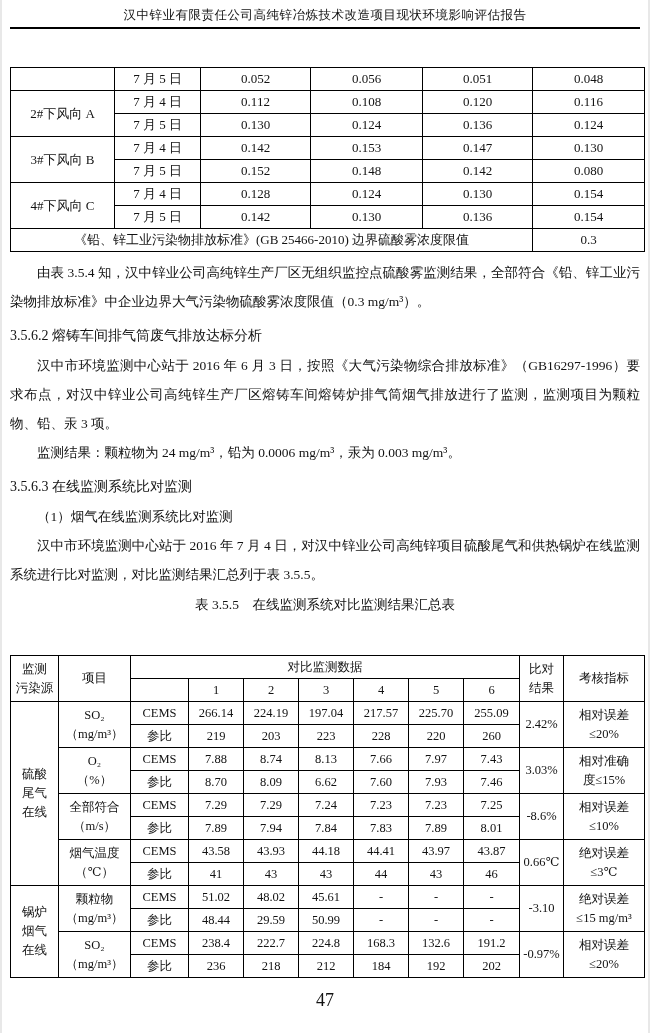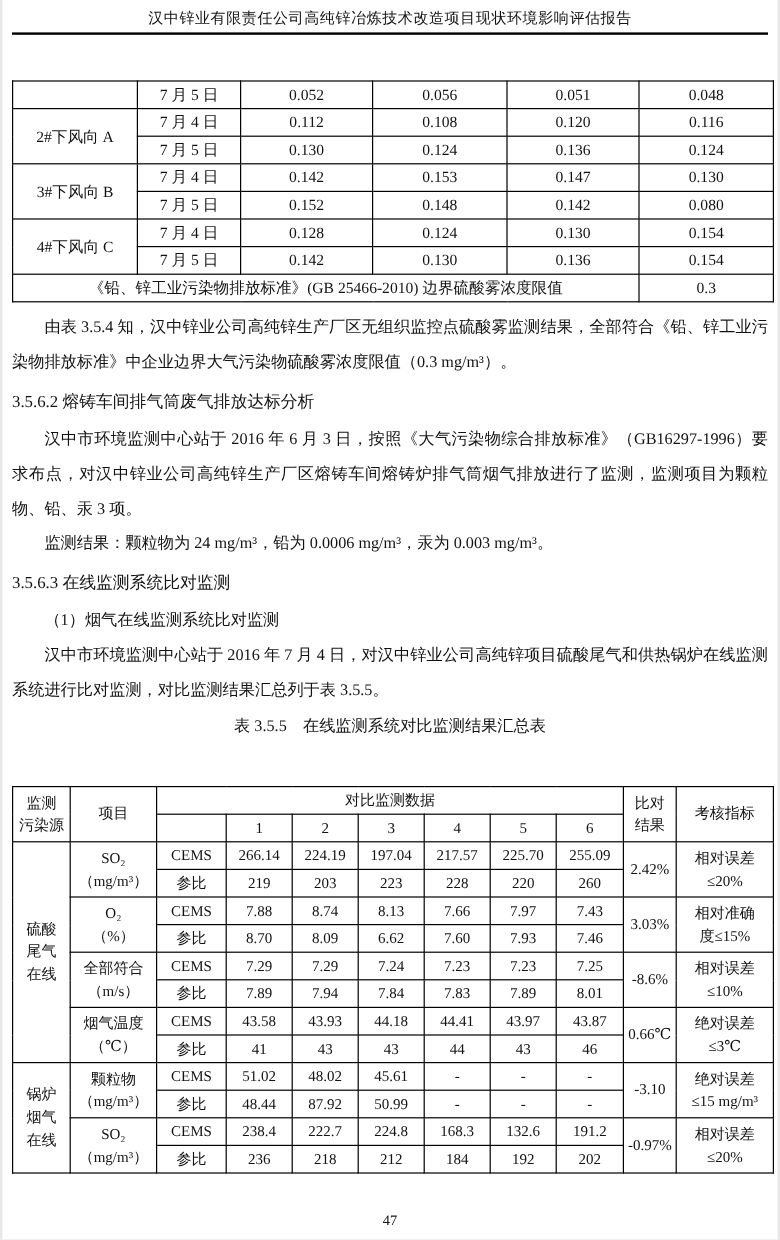--- a/index.html
+++ b/index.html
@@ -23,22 +23,22 @@
   .t1 td{height:22px;}
   .t2{font-size:12.5px;}
   .t2 td,.t2 th{height:22px;line-height:1.5;}
   .pre{white-space:pre-line;line-height:1.55;}
   .body-text{font-size:13.5px;line-height:29px;text-align:justify;}
   p.para{margin:0;text-indent:2em;}
   .h-sec{font-size:14px;font-weight:normal;margin:7px 0 2px 0;line-height:26px;}
   .caption{text-align:center;font-size:13.5px;margin:4px 0 5px 0;line-height:24px;}
   .spacer-sm{height:6px;}
   .page-number{
-    position:absolute;bottom:8px;left:0;width:100%;
-    text-align:center;font-size:12px;
+    position:absolute;bottom:22px;left:0;width:100%;
+    text-align:center;font-size:18px;
   }
 </style>
 </head>
 <body>
 
 <div class="page">
 
   <div class="doc-header">汉中锌业有限责任公司高纯锌冶炼技术改造项目现状环境影响评估报告</div>
   <div class="header-rule"></div>
 
@@ -268,21 +268,21 @@
         <td>-</td>
         <td>-</td>
         <td>-</td>
         <td rowspan="2">-3.10</td>
         <td rowspan="2" class="pre">绝对误差
 ≤15 mg/m³</td>
       </tr>
       <tr>
         <td>参比</td>
         <td>48.44</td>
-        <td>87.92</td>
+        <td>29.59</td>
         <td>50.99</td>
         <td>-</td>
         <td>-</td>
         <td>-</td>
       </tr>
       <tr>
         <td rowspan="2" class="pre">SO₂
 （mg/m³）</td>
         <td>CEMS</td>
         <td>238.4</td>

